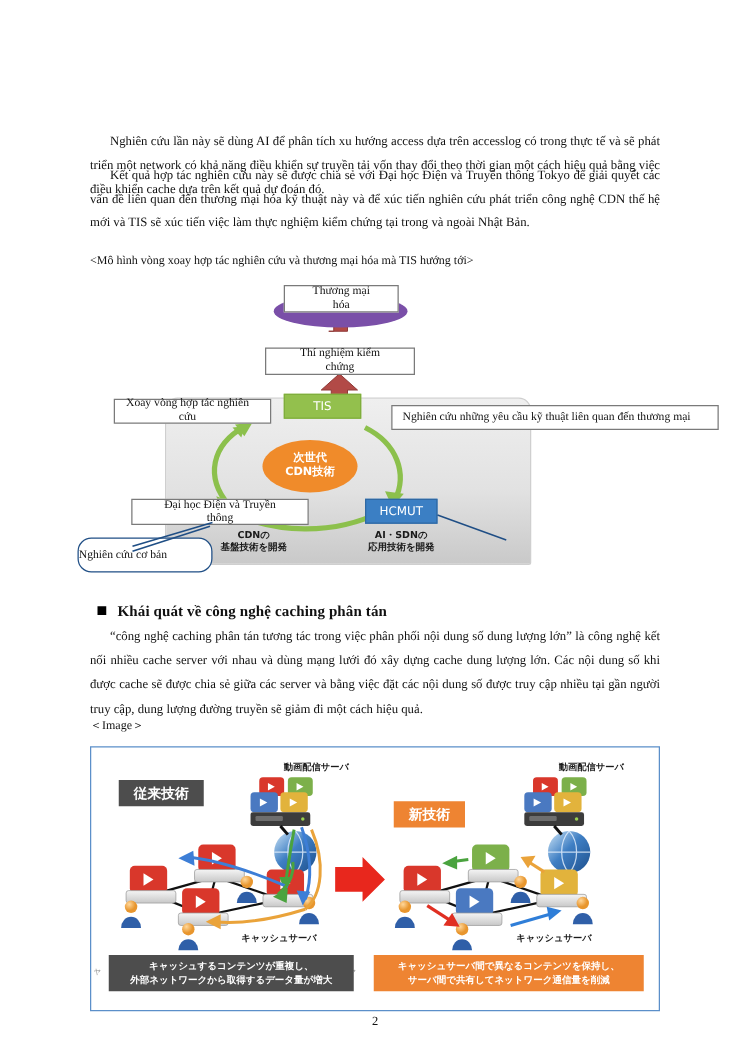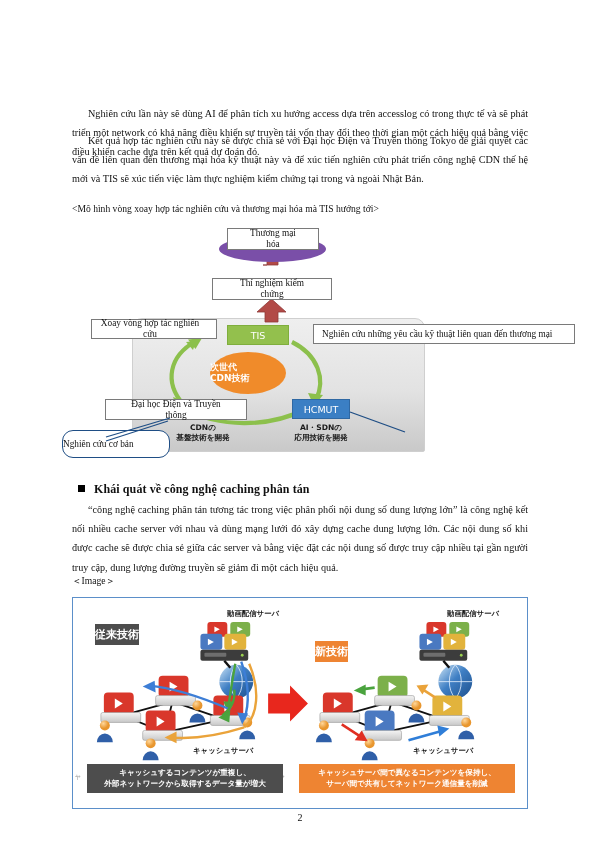--- a/index.html
+++ b/index.html
@@ -94,21 +94,21 @@
     z-index: 5;
   }
   .chip.tis   { background:#93c04d; border:1px solid #7fae3c; }
   .chip.hcmut { background:#3b7fc4; border:1px solid #2f68a3; }
   .orange-ellipse {
     position: absolute;
     background: #f08b2a;
     border-radius: 50%;
     z-index: 5;
     display: flex; flex-direction: column;
-    justify-content: center;
+    align-items: center; justify-content: center;
     color: #fff;
     font-family: "DejaVu Sans", "Liberation Sans", sans-serif;
     font-size: 9px; line-height: 11px;
     font-weight: bold;
   }
   .jp-label {
     position: absolute;
     font-family: "DejaVu Sans", "Liberation Sans", sans-serif;
     font-size: 7.6px;
     line-height: 10px;
@@ -138,21 +138,21 @@
     width: 456px; height: 212px;
     border: 1.6px solid #5b8fc9;
     background: #ffffff;
   }
   .badge {
     position: absolute;
     font-family: "DejaVu Sans", "Liberation Sans", sans-serif;
     font-weight: bold;
     font-size: 11px;
     color: #fff;
-    padding: 3px 0;
+    padding: 3px 12px;
     white-space: nowrap;
   }
   .badge.dark { background: #4d4d4d; }
   .badge.orange { background: #ee8432; }
   .jp-small {
     position: absolute;
     font-family: "DejaVu Sans", "Liberation Sans", sans-serif;
     font-weight: bold;
     font-size: 7.4px;
     color: #1a1a1a;
@@ -227,21 +227,21 @@
       <path d="M121,186 C160,206 208,206 246,187" fill="none" stroke="#8cc04c" stroke-width="4.2"></path>
       <polygon points="252,183 238,181 241,193" fill="#8cc04c"></polygon>
 
       <polygon points="118,188 113,175 127,180" fill="#8cc04c"></polygon>
     </svg>
 
     <div class="dbox" style="left:167px; top:6px; width:92px; height:22px;">Thương mại hóa</div>
 
     <div class="dbox" style="left:152px; top:56px; width:120px; height:22px;">Thí nghiệm kiểm chứng</div>
 
-    <div class="chip tis" style="left:167px; top:103px; width:62px; height:20px;">TIS</div>
+    <div class="chip tis" style="left:167px; top:93px; width:62px; height:20px;">TIS</div>
 
     <div class="orange-ellipse" style="left:150px; top:130px; width:76px; height:42px;">
       <span>次世代</span>
       <span>CDN技術</span>
     </div>
 
     <div class="chip hcmut" style="left:232px; top:177px; width:58px; height:20px;">HCMUT</div>
 
     <div class="dbox" style="left:45px; top:177px; width:142px; height:21px;">Đại học Điện  và Truyền  thông</div>
 

